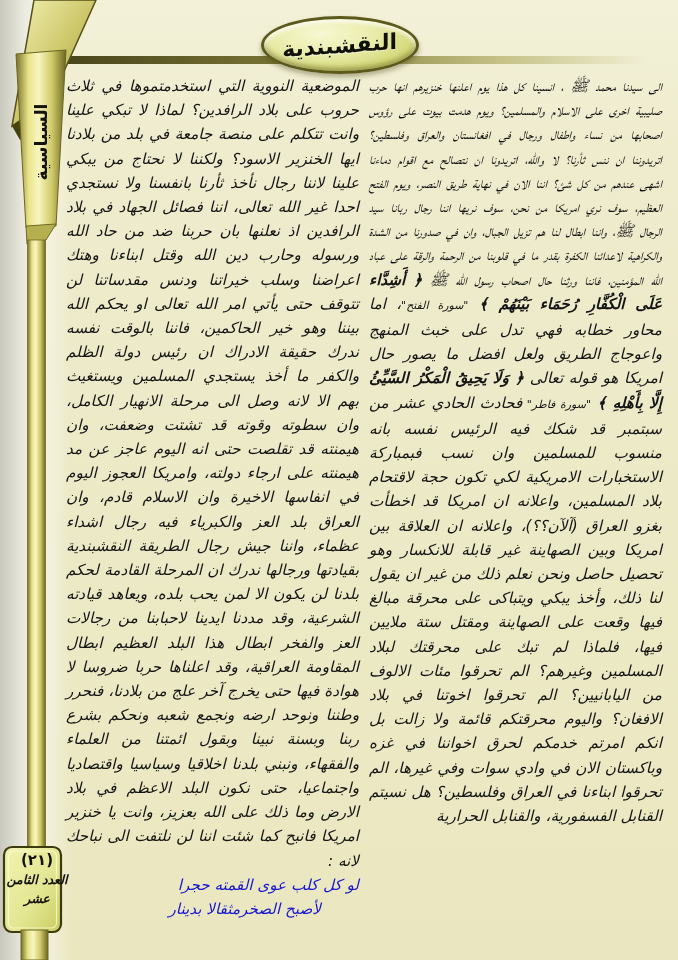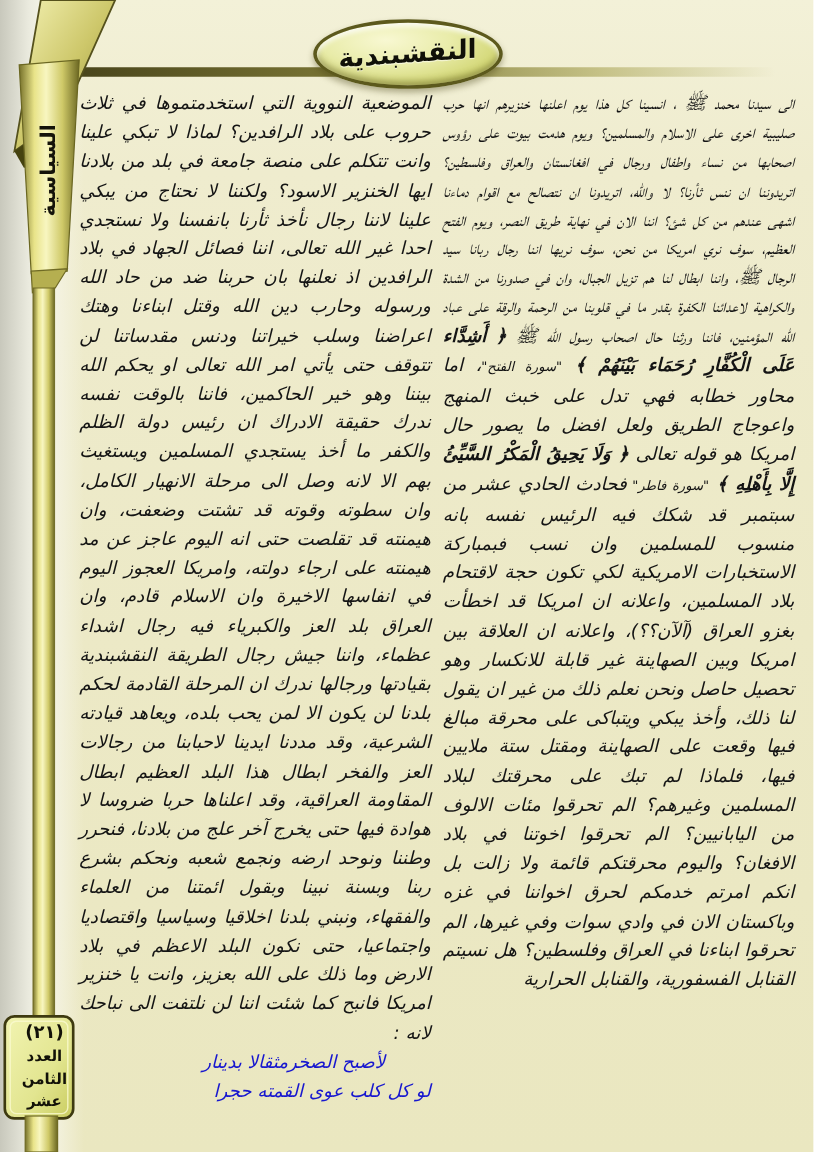--- a/index.html
+++ b/index.html
@@ -47,21 +47,21 @@
     transform:translate(-50%,-50%) rotate(-90deg);
     font-weight:bold;font-size:17px;color:#14130a;
     white-space:nowrap;letter-spacing:1px;
   }
   
   .issue-box{
     position:absolute;left:4px;top:850px;width:66px;
     text-align:center;color:#121108;direction:rtl;
   }
   .issue-number{font-weight:bold;font-size:15px;line-height:20px;}
-  .issue-label{font-weight:bold;font-size:12.5px;line-height:19px;}
+  .issue-label{font-weight:bold;font-size:12.5px;line-height:19px;font-style:italic;}
   
   .content{
     position:absolute;left:66px;top:74px;width:596px;
     display:flex;flex-direction:row;gap:10px;direction:rtl;
   }
   .col{
     width:293px;color:#141414;
     font-size:15.2px;line-height:24.2px;
     text-align:justify;direction:rtl;font-style:italic;
   }
@@ -124,18 +124,18 @@
   </div>
 
   <div class="title-oval">
     <span class="title-text">النقشبندية</span>
   </div>
 
   <div class="content">
     <div class="col"><span class="seg-normal">الى سيدنا محمد ﷺ ، انسينا كل هذا يوم اعلنها خنزيرهم انها حرب صليبية اخرى على الاسلام والمسلمين؟ ويوم هدمت بيوت على رؤوس اصحابها من نساء واطفال ورجال في افغانستان والعراق وفلسطين؟ اتريدوننا ان ننس ثأرنا؟ لا والله، اتريدونا ان نتصالح مع اقوام دماءنا اشهى عندهم من كل شئ؟ اننا الان في نهاية طريق النصر، ويوم الفتح العظيم، سوف نري امريكا من نحن، سوف نريها اننا رجال ربانا سيد الرجال ﷺ، واننا ابطال لنا هم تزيل الجبال، وان في صدورنا من الشدة والكراهية لاعدائنا الكفرة بقدر ما في قلوبنا من الرحمة والرقة على عباد الله المؤمنين، فاننا ورثنا حال اصحاب رسول الله ﷺ </span><span class="seg-verse">﴿ أَشِدَّاء عَلَى الْكُفَّارِ رُحَمَاء بَيْنَهُمْ ﴾ </span><span class="seg-ref">"سورة الفتح"</span><span class="seg-normal">، اما محاور خطابه فهي تدل على خبث المنهج واعوجاج الطريق ولعل افضل ما يصور حال امريكا هو قوله تعالى </span><span class="seg-verse">﴿ وَلَا يَحِيقُ الْمَكْرُ السَّيِّئُ إِلَّا بِأَهْلِهِ ﴾ </span><span class="seg-ref">"سورة فاطر" </span><span class="seg-normal">فحادث الحادي عشر من سبتمبر قد شكك فيه الرئيس نفسه بانه منسوب للمسلمين وان نسب فبمباركة الاستخبارات الامريكية لكي تكون حجة لاقتحام بلاد المسلمين، واعلانه ان امريكا قد اخطأت بغزو العراق (آلآن؟؟)، واعلانه ان العلاقة بين امريكا وبين الصهاينة غير قابلة للانكسار وهو تحصيل حاصل ونحن نعلم ذلك من غير ان يقول لنا ذلك، وأخذ يبكي ويتباكى على محرقة مبالغ فيها وقعت على الصهاينة ومقتل ستة ملايين فيها، فلماذا لم تبك على محرقتك لبلاد المسلمين وغيرهم؟ الم تحرقوا مئات الالوف من اليابانيين؟ الم تحرقوا اخوتنا في بلاد الافغان؟ واليوم محرقتكم قائمة ولا زالت بل انكم امرتم خدمكم لحرق اخواننا في غزه وباكستان الان في وادي سوات وفي غيرها، الم تحرقوا ابناءنا في العراق وفلسطين؟ هل نسيتم القنابل الفسفورية، والقنابل الحرارية</span></div>
     <div class="col">
       <span>الموضعية النووية التي استخدمتموها في ثلاث حروب على بلاد الرافدين؟ لماذا لا تبكي علينا وانت تتكلم على منصة جامعة في بلد من بلادنا ايها الخنزير الاسود؟ ولكننا لا نحتاج من يبكي علينا لاننا رجال نأخذ ثأرنا بانفسنا ولا نستجدي احدا غير الله تعالى، اننا فصائل الجهاد في بلاد الرافدين اذ نعلنها بان حربنا ضد من حاد الله ورسوله وحارب دين الله وقتل ابناءنا وهتك اعراضنا وسلب خيراتنا ودنس مقدساتنا لن تتوقف حتى يأتي امر الله تعالى او يحكم الله بيننا وهو خير الحاكمين، فاننا بالوقت نفسه ندرك حقيقة الادراك ان رئيس دولة الظلم والكفر ما أخذ يستجدي المسلمين ويستغيث بهم الا لانه وصل الى مرحلة الانهيار الكامل، وان سطوته وقوته قد تشتت وضعفت، وان هيمنته قد تقلصت حتى انه اليوم عاجز عن مد هيمنته على ارجاء دولته، وامريكا العجوز اليوم في انفاسها الاخيرة وان الاسلام قادم، وان العراق بلد العز والكبرياء فيه رجال اشداء عظماء، واننا جيش رجال الطريقة النقشبندية بقيادتها ورجالها ندرك ان المرحلة القادمة لحكم بلدنا لن يكون الا لمن يحب بلده، ويعاهد قيادته الشرعية، وقد مددنا ايدينا لاحبابنا من رجالات العز والفخر ابطال هذا البلد العظيم ابطال المقاومة العراقية، وقد اعلناها حربا ضروسا لا هوادة فيها حتى يخرج آخر علج من بلادنا، فنحرر وطننا ونوحد ارضه ونجمع شعبه ونحكم بشرع ربنا وبسنة نبينا وبقول ائمتنا من العلماء والفقهاء، ونبني بلدنا اخلاقيا وسياسيا واقتصاديا واجتماعيا، حتى نكون البلد الاعظم في بلاد الارض وما ذلك على الله بعزيز، وانت يا خنزير امريكا فانبح كما شئت اننا لن نلتفت الى نباحك لانه :</span>
+      <div class="poetry l1">لو كل كلب عوى القمته حجرا</div>
       <div class="poetry l2">لأصبح الصخرمثقالا بدينار</div>
-      <div class="poetry l1">لو كل كلب عوى القمته حجرا</div>
     </div>
   </div>
 
 </div>
 
 </body></html>

